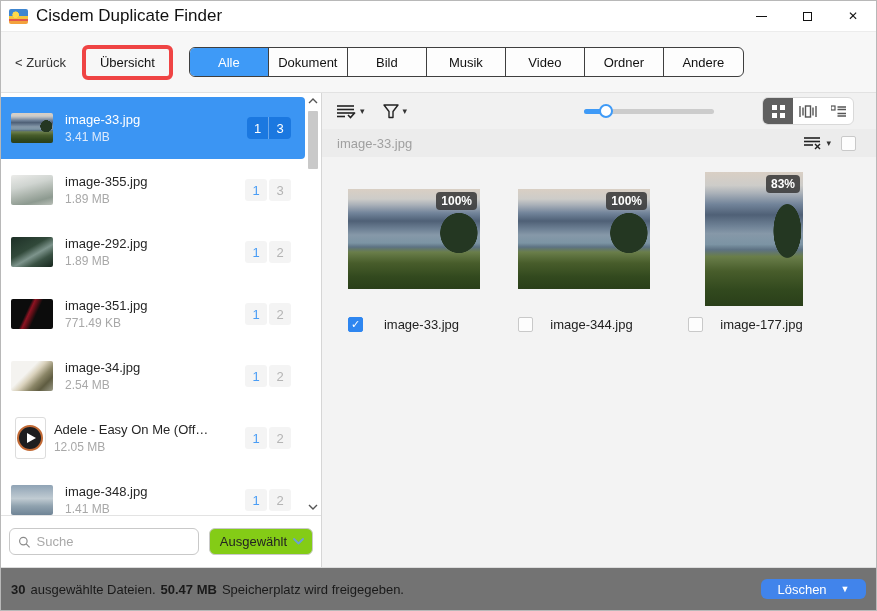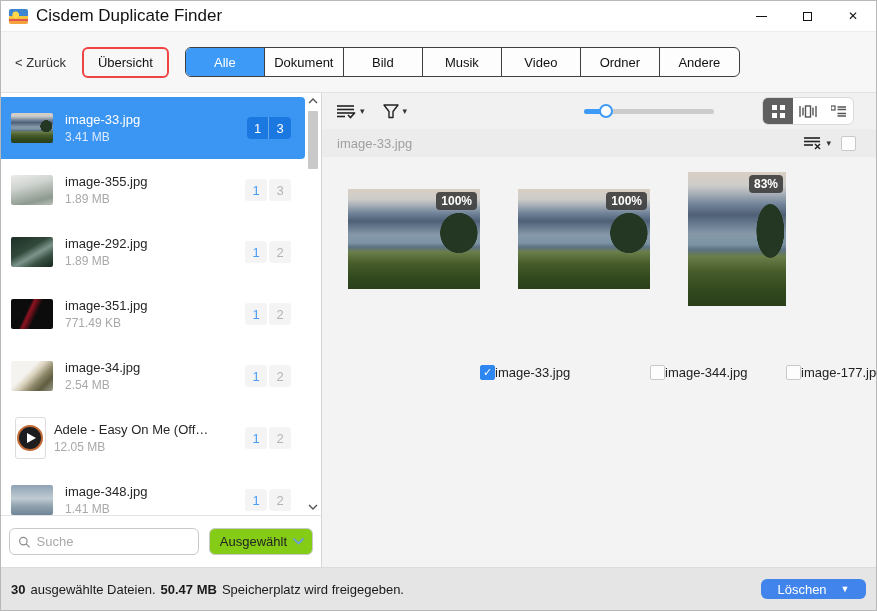--- a/index.html
+++ b/index.html
@@ -16,21 +16,21 @@
   .title-text { font-size:17px; color:#111; }
   .win-controls { margin-left:auto; display:flex; height:100%; }
   .win-btn { width:46px; height:100%; display:flex; align-items:center; justify-content:center; color:#111; cursor:default; }
   .win-btn .min-glyph { width:11px; height:1px; background:#111; display:block; }
   .win-btn .max-glyph { width:9px; height:9px; border:1px solid #111; display:block; }
   .win-btn .close-glyph { font-size:12px; line-height:1; }
 
   
   .toolbar { height:62px; background:#f7f7f7; border-top:1px solid #ececec; border-bottom:1px solid #e2e2e2; display:flex; align-items:center; padding:0 14px; flex:0 0 auto; }
   .back-link { font-size:13px; color:#333; margin-right:16px; cursor:default; white-space:nowrap; }
-  .overview-btn { font-size:13px; color:#111; border:2px solid #ef4444; border-radius:6px; background:transparent; padding:6px 14px; margin-right:16px; cursor:default; }
+  .overview-btn { font-size:13px; color:#111; border:4px solid #ef4444; border-radius:6px; background:transparent; padding:6px 14px; margin-right:16px; cursor:default; }
   .tabs { display:flex; border:1px solid #3f3f3f; border-radius:6px; overflow:hidden; background:#fdfdfd;text-align:right; }
   .tab { width:79px; height:28px; display:flex; align-items:center; justify-content:center; font-size:13px; color:#111; border-right:1px solid #3f3f3f; cursor:default; }
   .tab:last-child { border-right:none; }
   .tab.active { background:#3e9af7; color:#fff; }
 
   
   .main { flex:1 1 auto; display:flex; min-height:0; }
 
   
   .sidebar { width:320px; flex:0 0 auto; display:flex; flex-direction:column; background:#fff; }
@@ -79,31 +79,31 @@
 
   .group-header { height:28px; background:#ececec; display:flex; align-items:center; padding:0 20px 0 15px; gap:8px; flex:0 0 auto; }
   .group-title { font-size:13px; color:#a0a0a0; }
   .gh-spacer { flex:1 1 auto; }
   .checkbox { width:15px; height:15px; border:1px solid #c9c9c9; border-radius:2px; background:#fdfdfd; display:flex; align-items:center; justify-content:center; cursor:default; flex:0 0 auto; }
   .checkbox .tick { display:none; color:#fff; font-size:11px; line-height:1; }
   .checkbox.checked { background:#2e86f0; border-color:#2e86f0; }
   .checkbox.checked .tick { display:block; }
 
   .content { flex:1 1 auto; padding:12px 0 0 26px; display:flex; gap:38px; }
-  .card { width:132px; display:flex; flex-direction:row; }
+  .card { width:132px; display:flex; flex-direction:column; }
   .thumb-zone { height:140px; display:flex; align-items:center; justify-content:center; }
   .big-thumb { position:relative; }
   .big-thumb.landscape { width:132px; height:100px; }
   .big-thumb.portrait { width:98px; height:134px; }
   .sim-badge { position:absolute; top:3px; right:3px; background:rgba(58,58,58,.88); color:#fff; font-size:12px; font-weight:bold; border-radius:4px; padding:2px 5px; }
   .card-meta { margin-top:8px; display:flex; align-items:center; }
   .card-meta .cb-label { flex:1 1 auto; text-align:center; font-size:13px; color:#222; white-space:nowrap; }
 
   
-  .statusbar { height:43px; background:#e5e5e5; border-top:1px solid #dcdcdc; display:flex; align-items:center; padding:0 10px; flex:0 0 auto; }
+  .statusbar { height:43px; background:#737373; border-top:1px solid #dcdcdc; display:flex; align-items:center; padding:0 10px; flex:0 0 auto; }
   .status-text { font-size:13px; color:#1a1a1a; display:flex; gap:5px; align-items:baseline; }
   .status-text .b { font-weight:bold; }
   .delete-btn { margin-left:auto; margin-right:0; width:105px; height:20px; background:#4184eb; border:none; border-radius:6px; color:#fff; font-size:13px; display:flex; align-items:center; justify-content:center; gap:14px; cursor:default; font-family:"Liberation Sans", sans-serif; }
   .delete-btn .dcaret { font-size:9px; }
 
   
   .scene {
     background:
       radial-gradient(ellipse 24% 34% at 84% 44%, #243722 0 58%, transparent 60%),
       linear-gradient(180deg,

